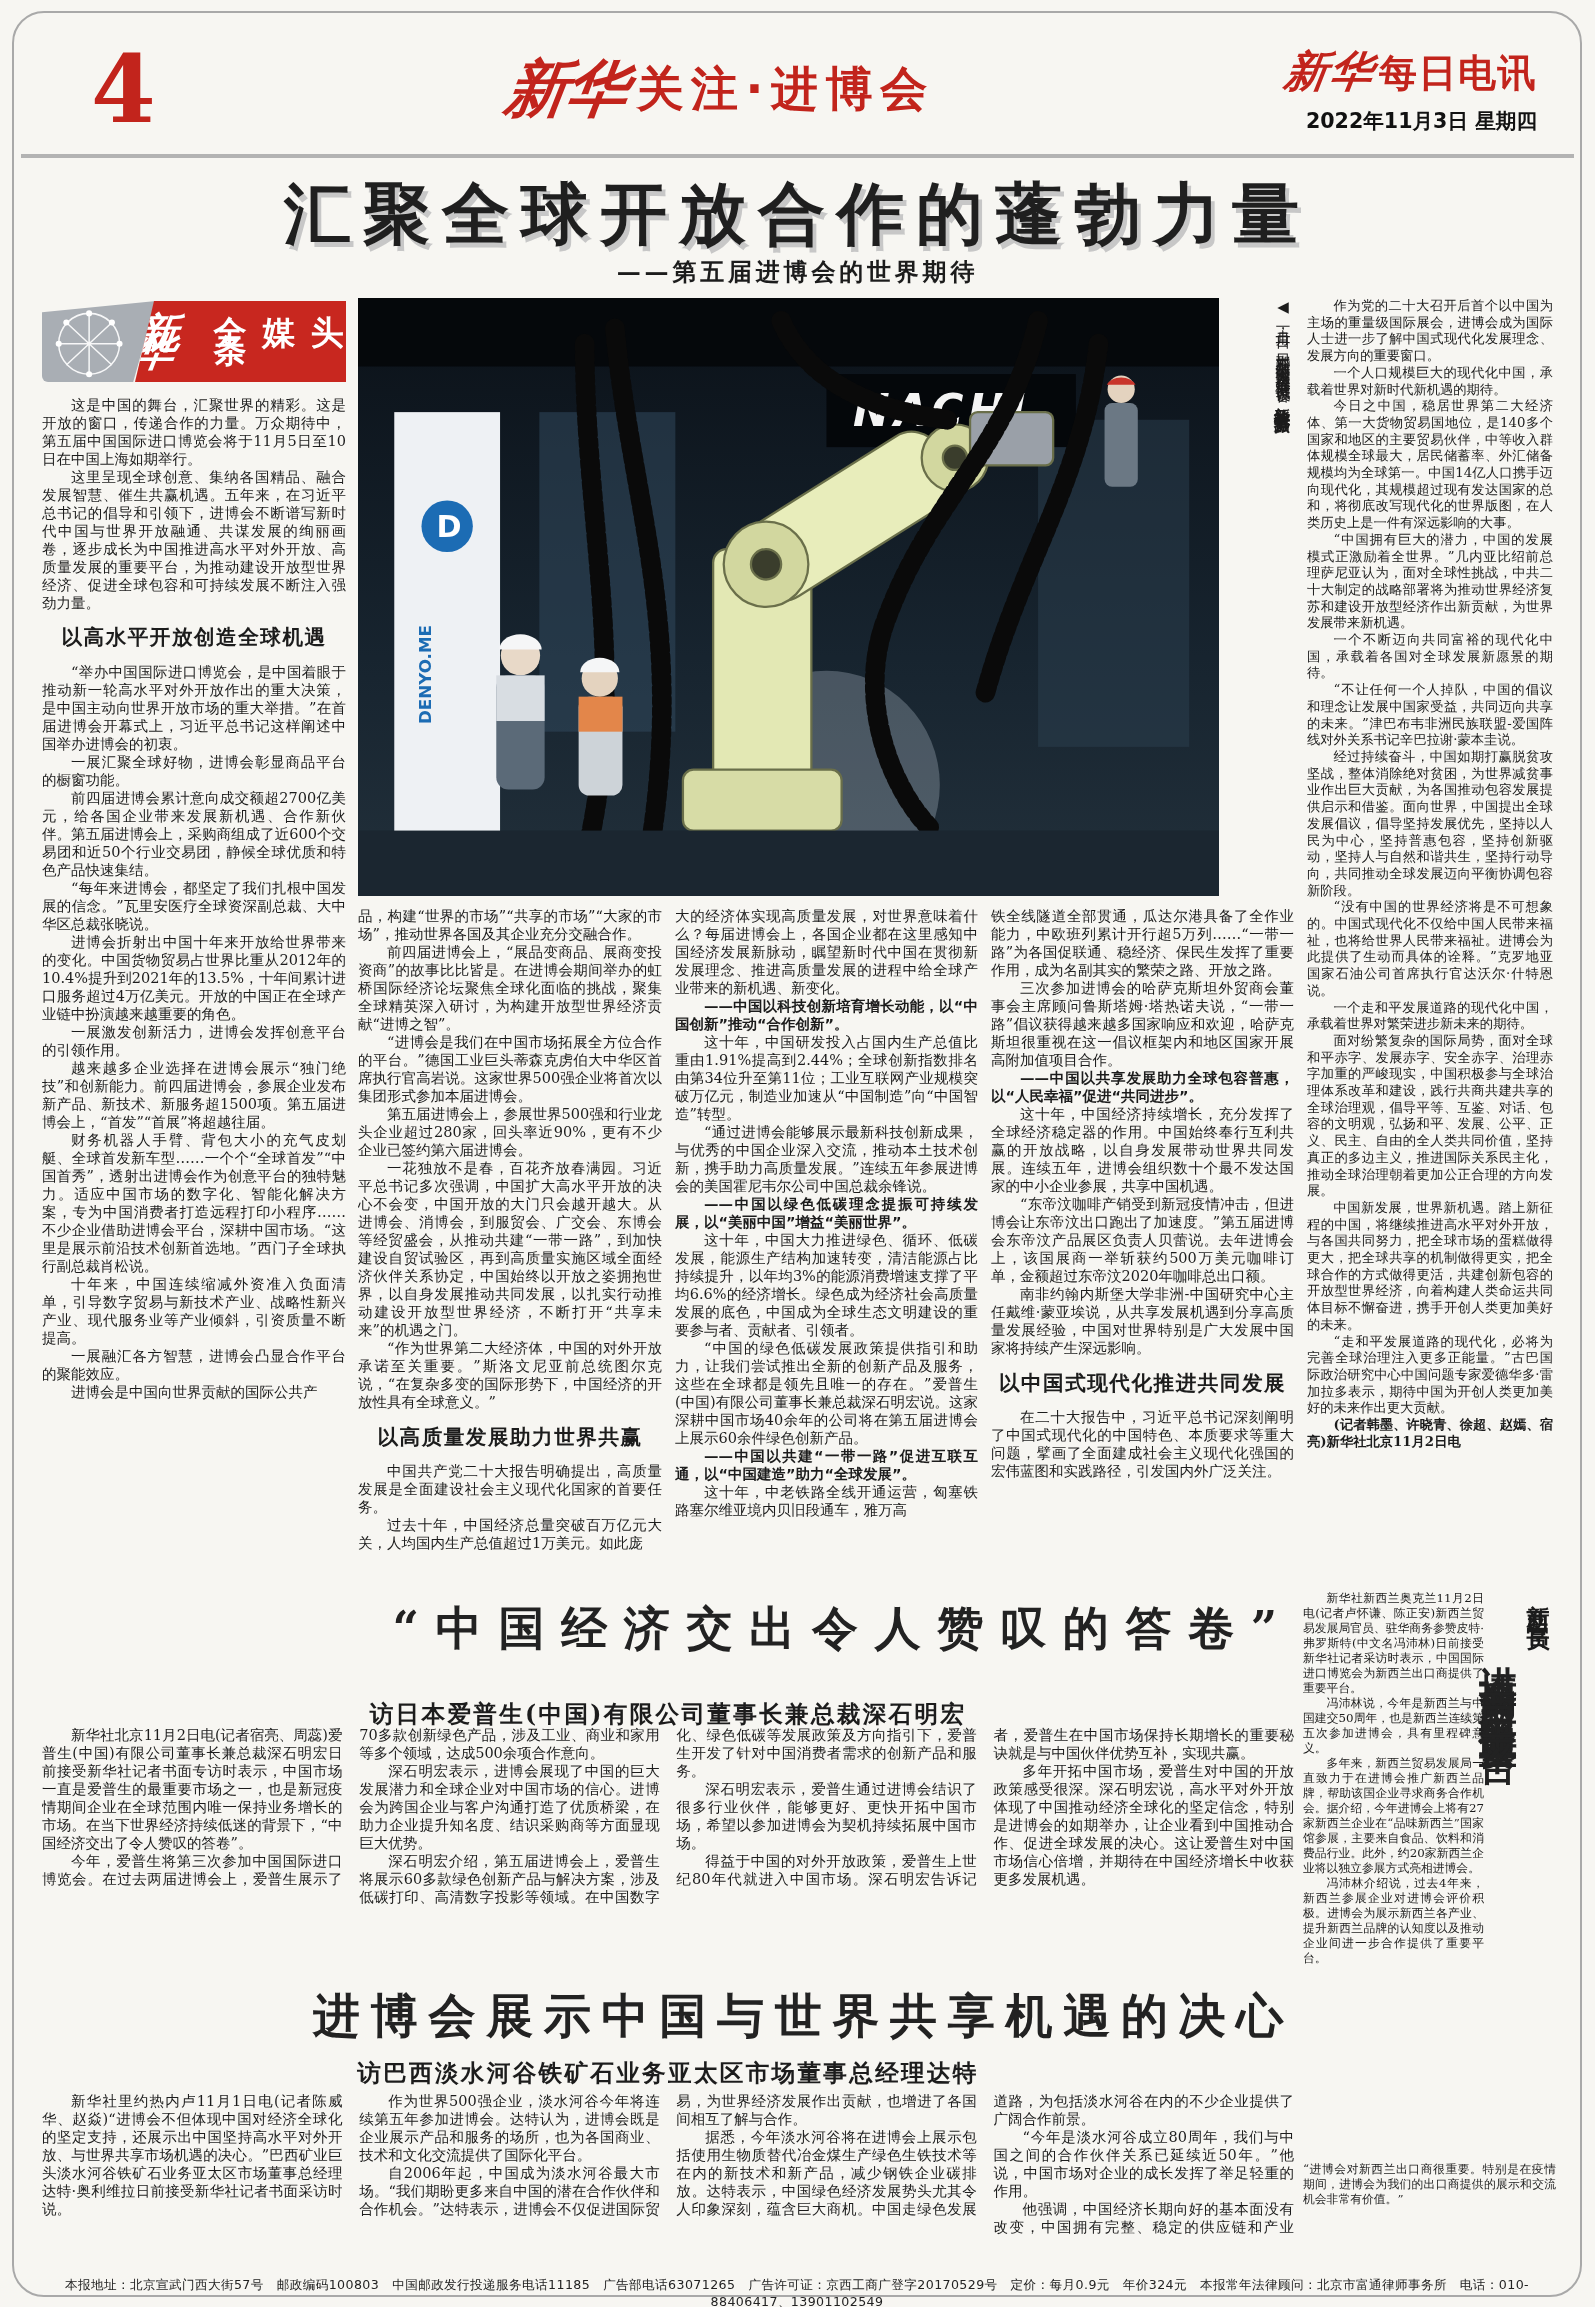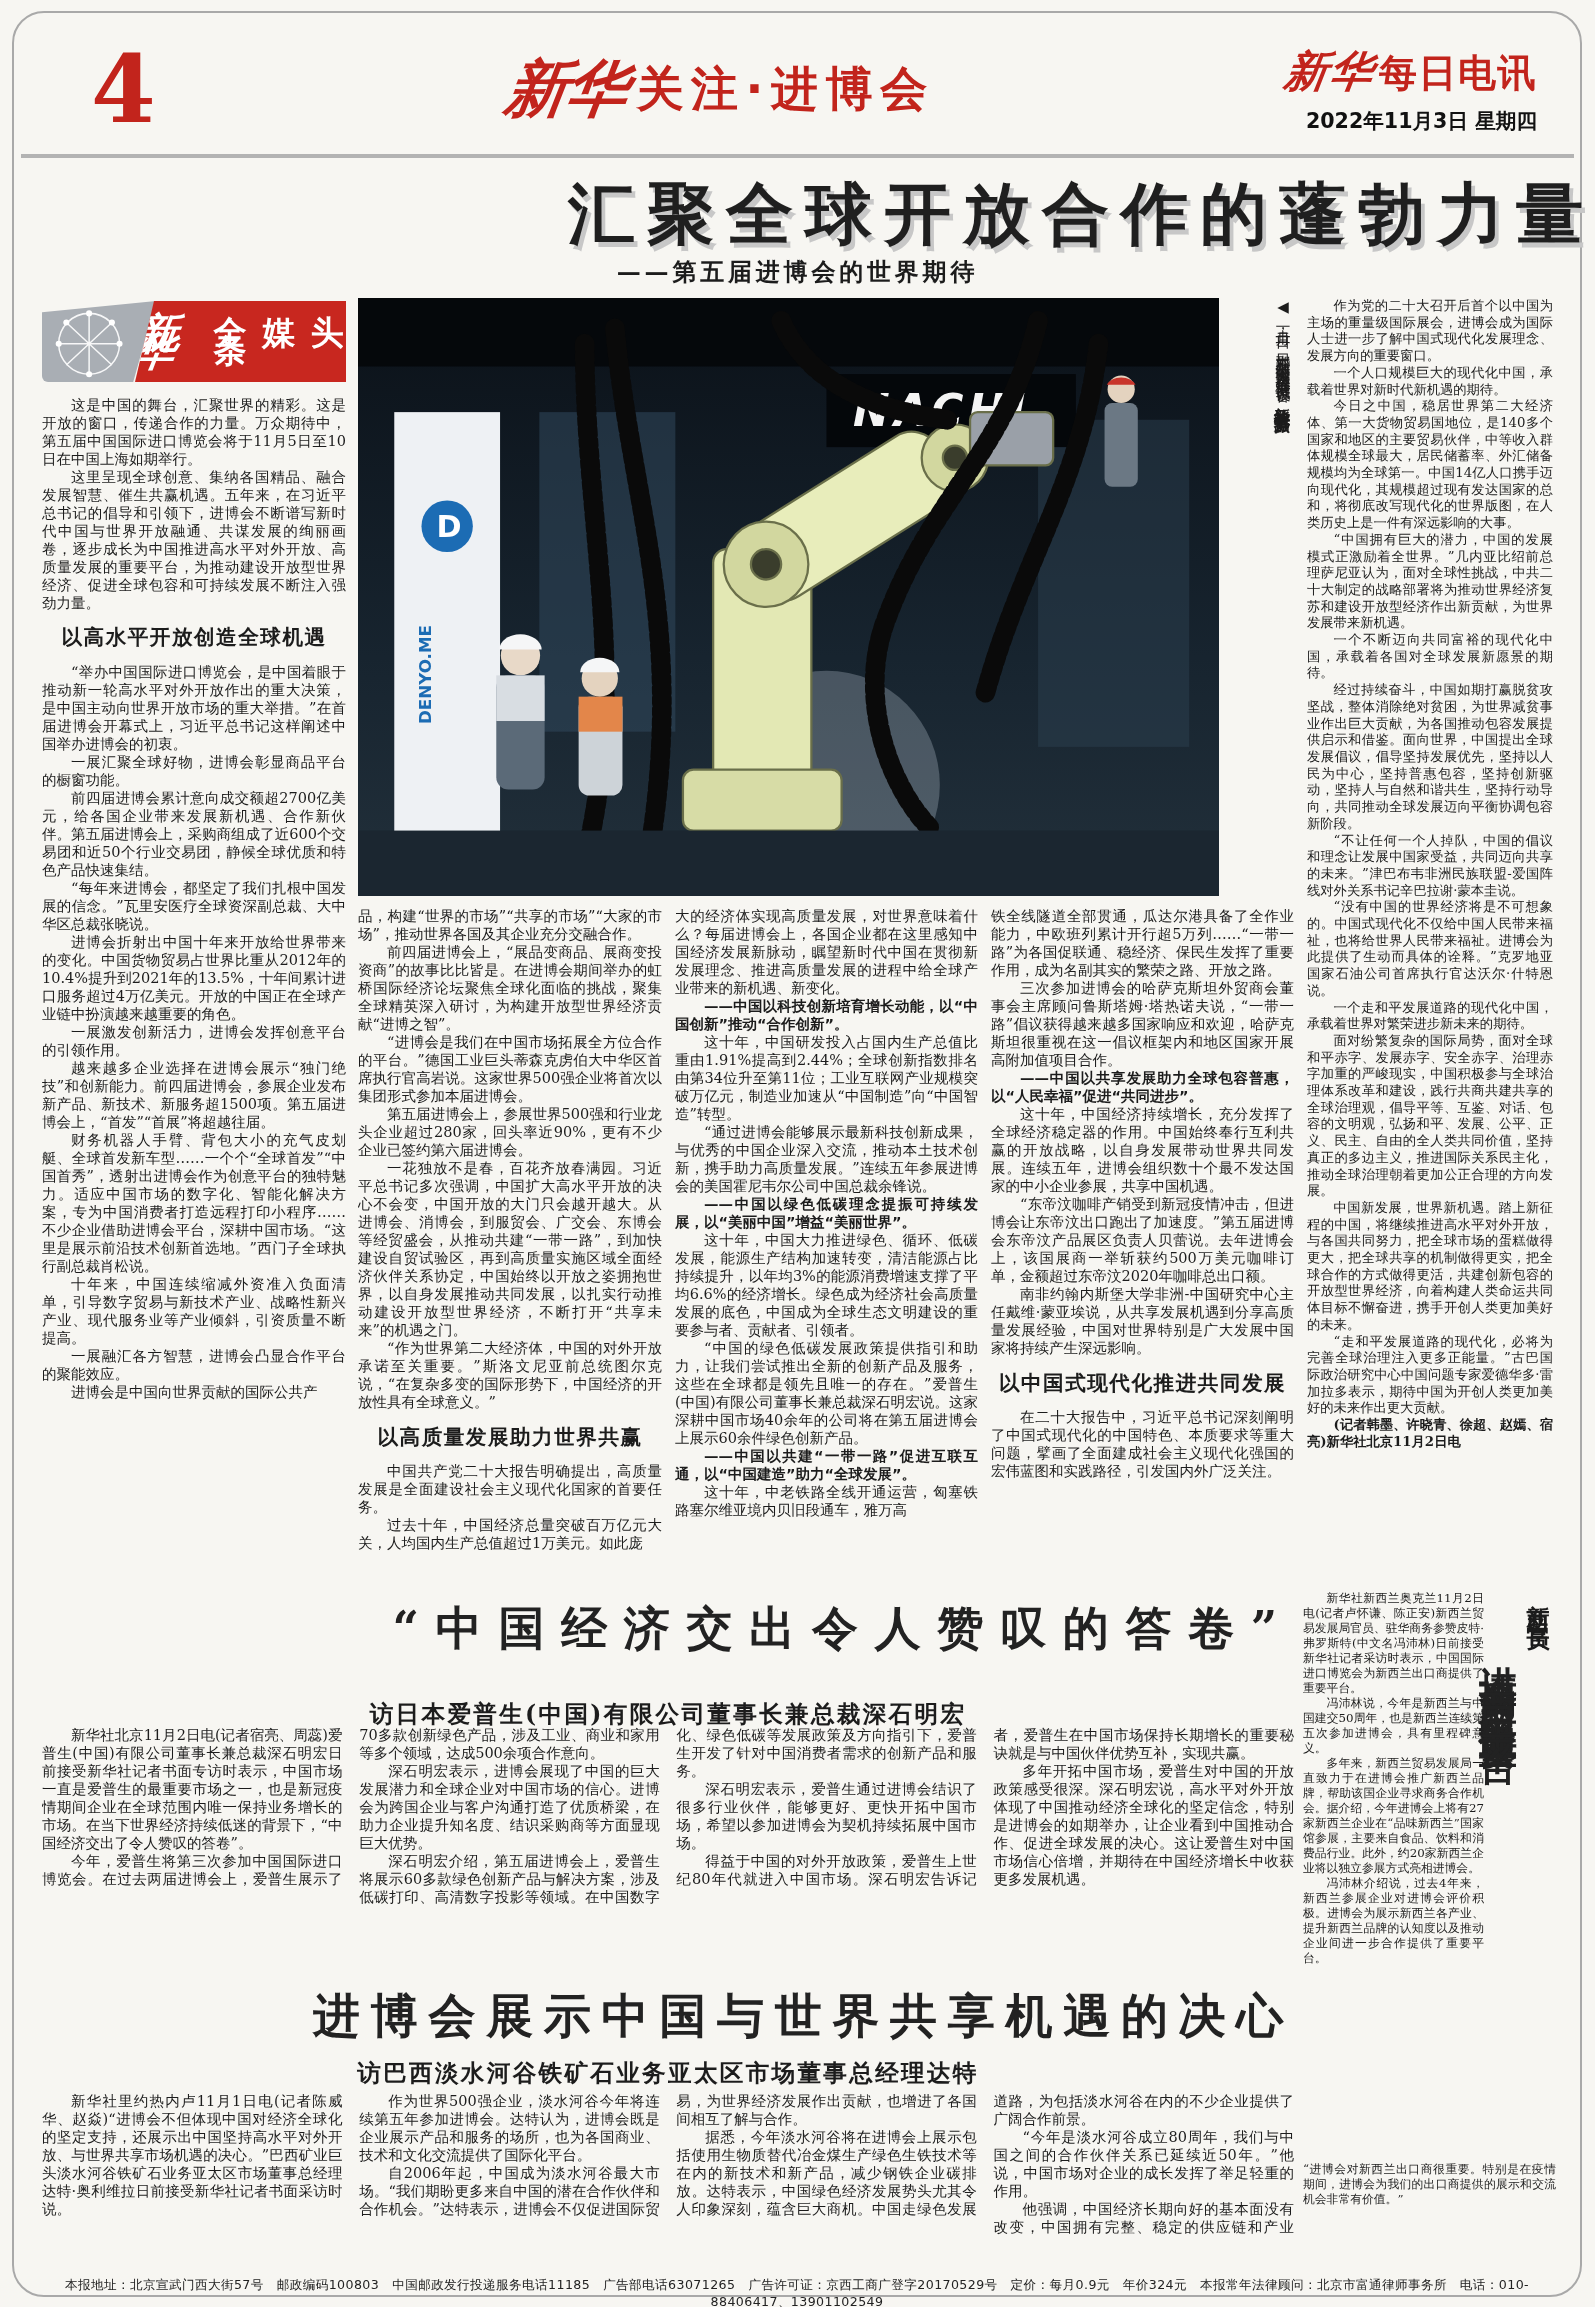--- a/index.html
+++ b/index.html
@@ -17,21 +17,21 @@
   .sec-rest{font-size:47px;font-weight:900;letter-spacing:7.6px;
             font-family:"DejaVu Sans","Liberation Sans",sans-serif;}
   .paper{text-align:right;margin-right:20px;}
   .paper-line{color:#c2241c;display:flex;align-items:baseline;justify-content:flex-end;gap:4.6px;}
   .paper-line .script{font-size:43px;}
   .paper-name{font-size:38px;font-weight:900;letter-spacing:1.5px;}
   .paper-date{font-size:20.6px;font-weight:700;color:#111;margin-top:6px;
               font-family:"DejaVu Sans","Liberation Sans",sans-serif;}
   .rule{position:absolute;left:21px;top:154px;width:1553px;height:3.8px;background:#b3b3b3;}
   
-  .headline{position:absolute;left:0;top:169px;width:1595px;text-align:right;
+  .headline{position:absolute;left:0;top:169px;width:1595px;text-align:center;
             font-size:67px;font-weight:900;letter-spacing:12px;color:#1f1f1f;
             text-shadow:3.8px 4.6px 0 #c7c7c7;}
   .deck{position:absolute;left:0;top:256px;width:1595px;text-align:center;
         font-size:24px;font-weight:700;letter-spacing:3.8px;}
   
   .col{position:absolute;overflow:hidden;font-size:14.5px;line-height:18px;text-align:justify;}
   .col p{margin:0;text-indent:2em;}
   .col p.cont{text-indent:0;}
   .col p.em{font-family:"DejaVu Sans","Liberation Sans",sans-serif;font-weight:700;}
   .col p.sign{font-weight:700;}
@@ -259,22 +259,22 @@
       <p>在二十大报告中，习近平总书记深刻阐明了中国式现代化的中国特色、本质要求等重大问题，擘画了全面建成社会主义现代化强国的宏伟蓝图和实践路径，引发国内外广泛关注。</p>
     </div>
 </div>
 <div class="col" id="c5">
   <div>
       <p>作为党的二十大召开后首个以中国为主场的重量级国际展会，进博会成为国际人士进一步了解中国式现代化发展理念、发展方向的重要窗口。</p>
       <p>一个人口规模巨大的现代化中国，承载着世界对新时代新机遇的期待。</p>
       <p>今日之中国，稳居世界第二大经济体、第一大货物贸易国地位，是140多个国家和地区的主要贸易伙伴，中等收入群体规模全球最大，居民储蓄率、外汇储备规模均为全球第一。中国14亿人口携手迈向现代化，其规模超过现有发达国家的总和，将彻底改写现代化的世界版图，在人类历史上是一件有深远影响的大事。</p>
       <p>“中国拥有巨大的潜力，中国的发展模式正激励着全世界。”几内亚比绍前总理萨尼亚认为，面对全球性挑战，中共二十大制定的战略部署将为推动世界经济复苏和建设开放型经济作出新贡献，为世界发展带来新机遇。</p>
       <p>一个不断迈向共同富裕的现代化中国，承载着各国对全球发展新愿景的期待。</p>
+      <p>“不让任何一个人掉队，中国的倡议和理念让发展中国家受益，共同迈向共享的未来。”津巴布韦非洲民族联盟-爱国阵线对外关系书记辛巴拉谢·蒙本圭说。</p>
       <p>经过持续奋斗，中国如期打赢脱贫攻坚战，整体消除绝对贫困，为世界减贫事业作出巨大贡献，为各国推动包容发展提供启示和借鉴。面向世界，中国提出全球发展倡议，倡导坚持发展优先，坚持以人民为中心，坚持普惠包容，坚持创新驱动，坚持人与自然和谐共生，坚持行动导向，共同推动全球发展迈向平衡协调包容新阶段。</p>
-      <p>“不让任何一个人掉队，中国的倡议和理念让发展中国家受益，共同迈向共享的未来。”津巴布韦非洲民族联盟-爱国阵线对外关系书记辛巴拉谢·蒙本圭说。</p>
       <p>“没有中国的世界经济将是不可想象的。中国式现代化不仅给中国人民带来福祉，也将给世界人民带来福祉。进博会为此提供了生动而具体的诠释。”克罗地亚国家石油公司首席执行官达沃尔·什特恩说。</p>
       <p>一个走和平发展道路的现代化中国，承载着世界对繁荣进步新未来的期待。</p>
       <p>面对纷繁复杂的国际局势，面对全球和平赤字、发展赤字、安全赤字、治理赤字加重的严峻现实，中国积极参与全球治理体系改革和建设，践行共商共建共享的全球治理观，倡导平等、互鉴、对话、包容的文明观，弘扬和平、发展、公平、正义、民主、自由的全人类共同价值，坚持真正的多边主义，推进国际关系民主化，推动全球治理朝着更加公正合理的方向发展。</p>
       <p>中国新发展，世界新机遇。踏上新征程的中国，将继续推进高水平对外开放，与各国共同努力，把全球市场的蛋糕做得更大，把全球共享的机制做得更实，把全球合作的方式做得更活，共建创新包容的开放型世界经济，向着构建人类命运共同体目标不懈奋进，携手开创人类更加美好的未来。</p>
       <p>“走和平发展道路的现代化，必将为完善全球治理注入更多正能量。”古巴国际政治研究中心中国问题专家爱德华多·雷加拉多表示，期待中国为开创人类更加美好的未来作出更大贡献。</p>
       <p class="sign">(记者韩墨、许晓青、徐超、赵嫣、宿亮)新华社北京11月2日电</p>
     </div>
 </div>
 
 <div class="art-head" id="a2-head">“中国经济交出令人赞叹的答卷”</div>

